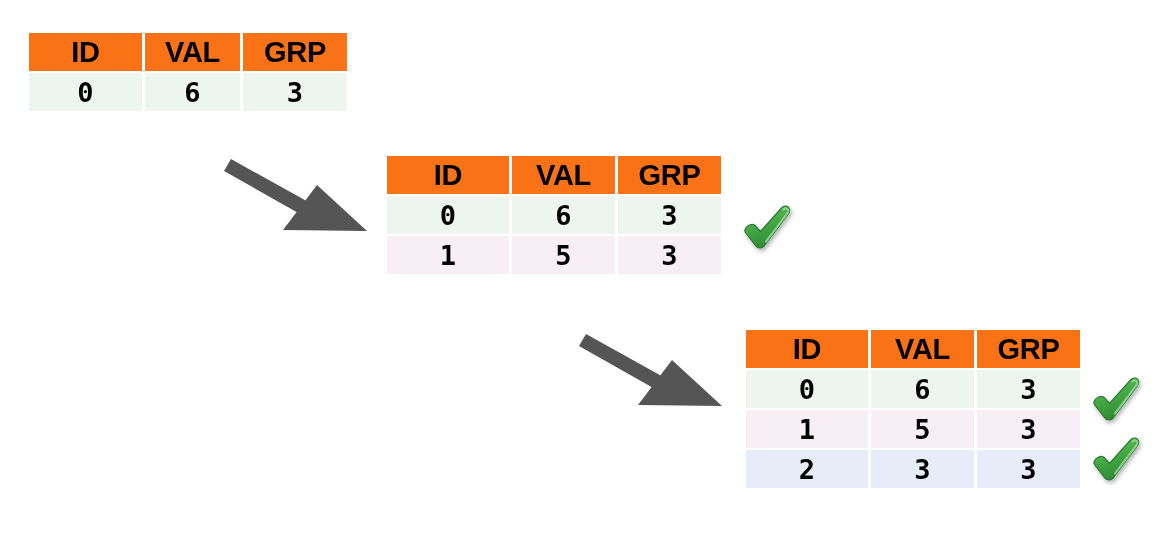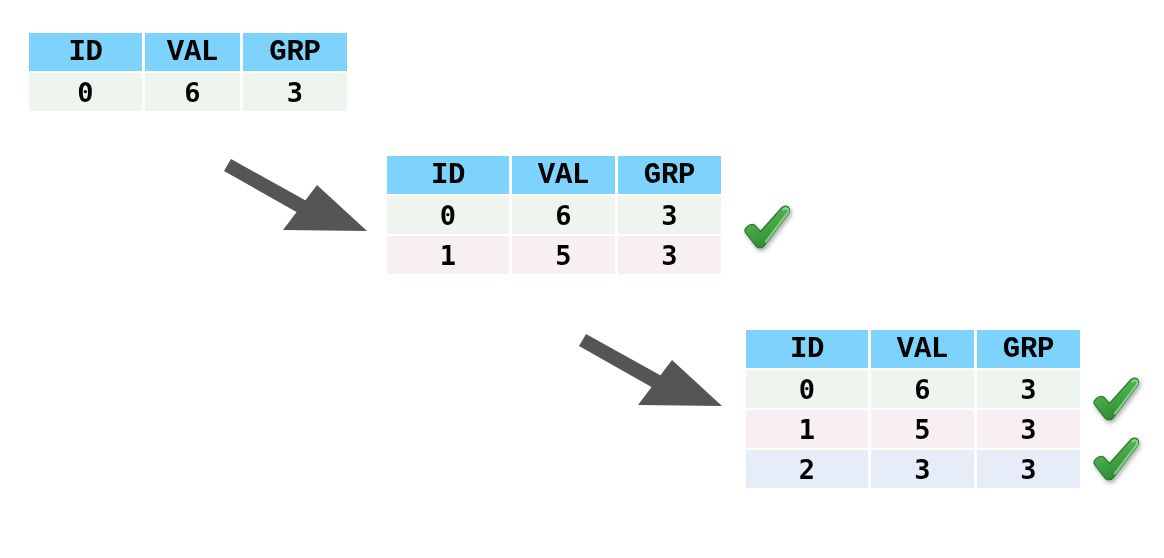--- a/index.html
+++ b/index.html
@@ -31,23 +31,23 @@
     table-layout: fixed;
   }
   .tbl th, .tbl td {
     padding: 0;
     margin: 0;
     text-align: center;
     vertical-align: middle;
     white-space: nowrap;
   }
   .tbl th {
-    background: #7dd3fc;
+    background: #f97316;
     color: #000000;
-    font-family: Liberation Mono, monospace;
+    font-family: Liberation Sans, sans-serif;
     font-weight: bold;
     letter-spacing: -0.3px;
   }
   .tbl td {
     color: #000000;
     font-family: "DejaVu Sans Mono", monospace;
     font-weight: bold;
   }
   .r-green { background: #eef5ee; }
   .r-pink  { background: #f7eff3; }

